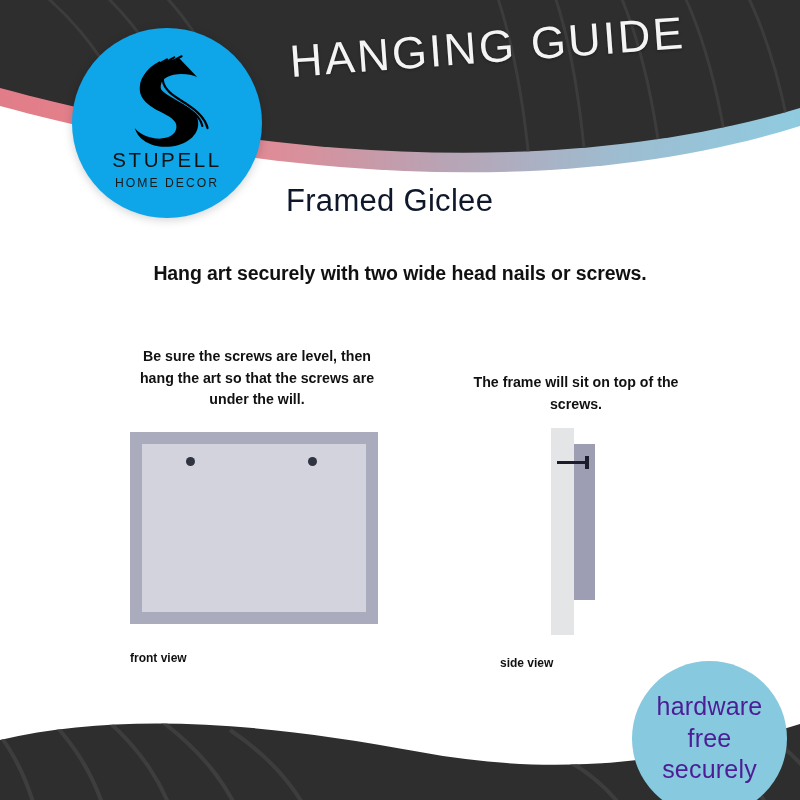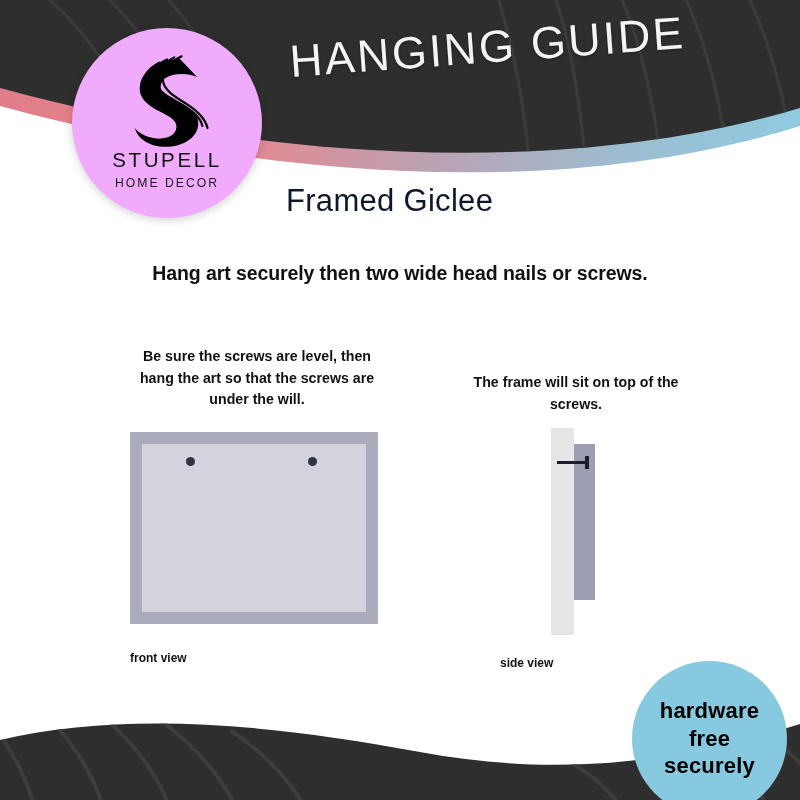--- a/index.html
+++ b/index.html
@@ -28,21 +28,21 @@
     width:800px; height:800px;
     pointer-events:none;
   }
 
   
   .logo-circle {
     position:absolute;
     left:72px; top:28px;
     width:190px; height:190px;
     border-radius:50%;
-    background:#f0abfc;
+    background:#0ea5e9;
     box-shadow:0 2px 10px rgba(0,0,0,0.18);
     display:flex;
     flex-direction:column;
     align-items:center;
     justify-content:flex-start;
     padding-top:20px;
   }
   .logo-mark { width:104px; height:104px; display:block; }
   .logo-name {
     font-size:20.5px;
@@ -175,23 +175,23 @@
     border-radius:50%;
     background:#87c9de;
     display:flex;
     flex-direction:column;
     align-items:center;
     justify-content:center;
     line-height:1.26;
   }
   .hardware-badge span {
     display:block;
-    color:#000000;
-    font-size:22px;
-    font-weight:700;
+    color:#4c1d95;
+    font-size:25px;
+    font-weight:400;
     text-align:center;
     letter-spacing:0.2px;
   }
 </style>
 </head>
 <body>
 
 <div class="stage">
 
   <svg class="wave-layer" viewBox="0 0 800 800" width="800" height="800" preserveAspectRatio="none">
@@ -266,21 +266,21 @@
       </g>
     </svg>
     <div class="logo-name">STUPELL</div>
     <div class="logo-sub">HOME DECOR</div>
   </div>
 
   <div class="header-title">HANGING GUIDE</div>
 
   <div class="product-name">Framed Giclee</div>
 
-  <div class="main-instruction">Hang art securely then two wide head nails or screws.</div>
+  <div class="main-instruction">Hang art securely with two wide head nails or screws.</div>
 
   <div class="caption caption-left">Be sure the screws are level, then hang the art so that the screws are under the will.</div>
   <div class="caption caption-right">The frame will sit on top of the screws.</div>
 
   <div class="front-view">
     <div class="front-view-inner"></div>
   </div>
   <div class="screw-dot screw-dot-left"></div>
   <div class="screw-dot screw-dot-right"></div>
   <div class="view-label label-front">front view</div>

